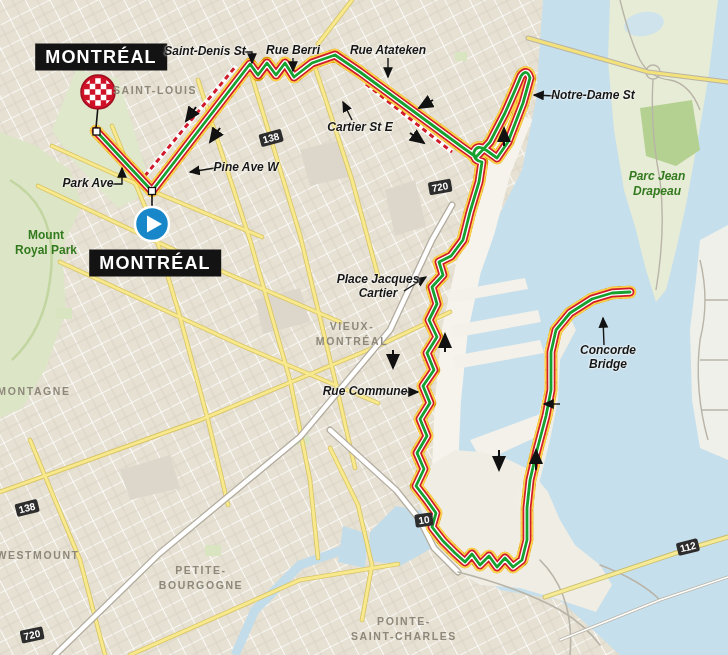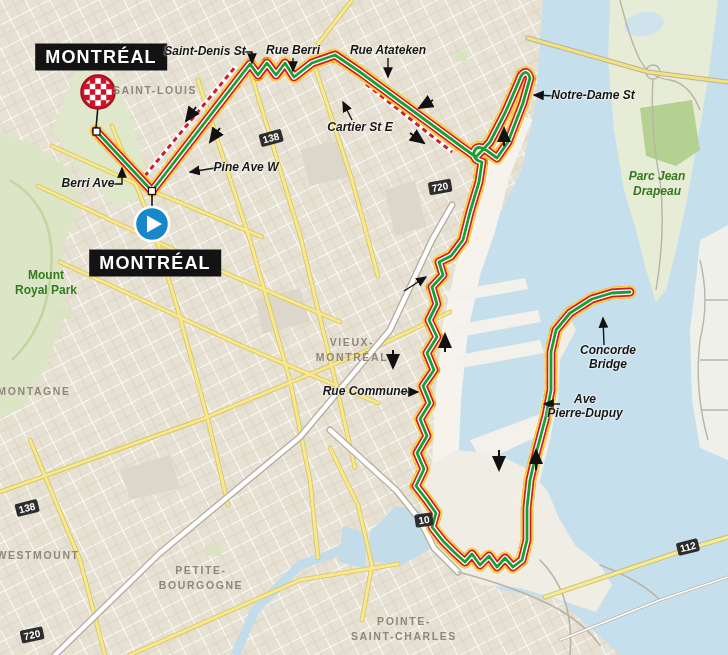--- a/index.html
+++ b/index.html
@@ -217,36 +217,36 @@
   <g transform="translate(152,224)">
     <circle r="17" fill="#1787c9" stroke="#ffffff" stroke-width="2.5"></circle>
     <polygon points="-5,-8.5 10,0 -5,8.5" fill="#ffffff"></polygon>
   </g>
 </svg>
 
 <div id="label-layer">
   <div class="lbl city-label" style="left:101px;top:57px;">MONTRÉAL</div>
   <div class="lbl city-label" style="left:155px;top:263px;">MONTRÉAL</div>
 <div class="lbl nb-label" style="left: 155px; top: 91px;">SAINT-LOUIS</div>
-      <div class="lbl nb-label" style="left: 352px; top: 334px; margin-top: 16px;">VIEUX-<br>MONTRÉAL</div>
+      <div class="lbl nb-label" style="left: 352px; top: 334px;">VIEUX-<br>MONTRÉAL</div>
       <div class="lbl nb-label" style="left: 34px; top: 392px;">MONTAGNE</div>
       <div class="lbl nb-label" style="left: 38px; top: 556px;">WESTMOUNT</div>
       <div class="lbl nb-label" style="left: 201px; top: 578px;">PETITE-<br>BOURGOGNE</div>
       <div class="lbl nb-label" style="left: 404px; top: 629px;">POINTE-<br>SAINT-CHARLES</div>
       <div class="lbl street-label" style="left: 205px; top: 52px;">Saint-Denis St</div>
       <div class="lbl street-label" style="left: 293px; top: 51px;">Rue Berri</div>
       <div class="lbl street-label" style="left: 388px; top: 51px;">Rue Atateken</div>
       <div class="lbl street-label" style="left: 593px; top: 96px;">Notre-Dame St</div>
       <div class="lbl street-label" style="left: 360px; top: 128px;">Cartier St E</div>
       <div class="lbl street-label" style="left: 246px; top: 168px;">Pine Ave W</div>
-      <div class="lbl street-label" style="left: 88px; top: 184px;">Berri Ave</div>
+      <div class="lbl street-label" style="left: 88px; top: 184px;">Park Ave</div>
+      <div class="lbl street-label" style="left: 378px; top: 287px;">Place Jacques<br>Cartier</div>
       <div class="lbl street-label" style="left: 365px; top: 392px;">Rue Commune</div>
       <div class="lbl street-label" style="left: 608px; top: 358px;">Concorde<br>Bridge</div>
-      <div class="lbl street-label" style="left: 585px; top: 407px;">Ave<br>Pierre-Dupuy</div>
-      <div class="lbl park-label" style="left: 46px; top: 243px; margin-top: 40px;">Mount<br>Royal Park</div>
+      <div class="lbl park-label" style="left: 46px; top: 243px;">Mount<br>Royal Park</div>
       <div class="lbl park-label it" style="left: 657px; top: 184px;">Parc Jean<br>Drapeau</div>
       <div class="lbl shield" style="left: 271px; top: 138px; transform: translate(-50%, -50%) rotate(-15deg);">138</div>
       <div class="lbl shield" style="left: 440px; top: 187px; transform: translate(-50%, -50%) rotate(-10deg);">720</div>
       <div class="lbl shield" style="left: 27px; top: 508px; transform: translate(-50%, -50%) rotate(-14deg);">138</div>
       <div class="lbl shield" style="left: 32px; top: 635px; transform: translate(-50%, -50%) rotate(-12deg);">720</div>
       <div class="lbl shield" style="left: 424px; top: 520px; transform: translate(-50%, -50%) rotate(-8deg);">10</div>
       <div class="lbl shield" style="left: 688px; top: 547px; transform: translate(-50%, -50%) rotate(-14deg);">112</div>
     </div>
 </div>
 

